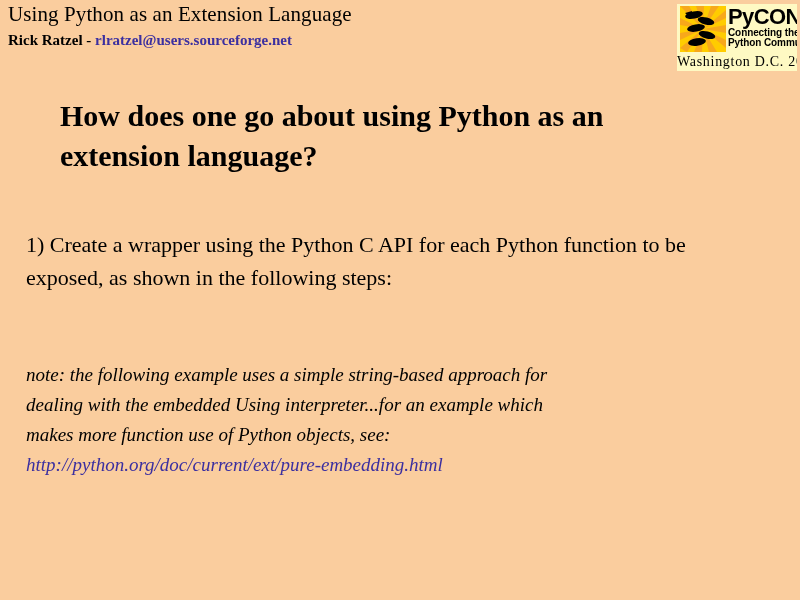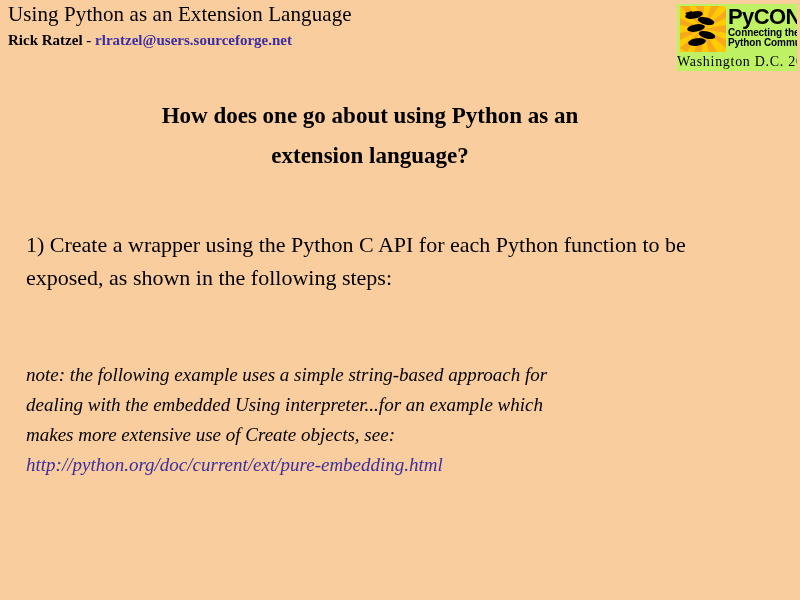--- a/index.html
+++ b/index.html
@@ -48,21 +48,21 @@
   .header-sub .dash { color: #000000; }
   .header-sub .email { color: #3b2fa0; margin-top: 48px; }
 
   
   .logo {
     position: absolute;
     left: 677px;
     top: 4px;
     width: 120px;
     height: 67px;
-    background: #bef264;
+    background: #fef9c3;
     box-sizing: border-box;
     overflow: hidden;
   }
   .logo-main {
     position: absolute;
     left: 0;
     top: 0;
     width: 120px;
     height: 50px;
   }
@@ -108,22 +108,21 @@
     color: #000000;
     white-space: nowrap;
   }
 
   
   .slide-title {
     position: absolute;
     left: 60px;
     top: 96px;
     width: 620px;
-    text-align: center;
-    font-size: 23px;
+    font-size: 30px;
     font-weight: bold;
     line-height: 40px;
     color: #000000;
   }
 
   
   .body-step {
     position: absolute;
     left: 26px;
     top: 228px;
@@ -197,15 +196,15 @@
 <div class="slide-title">
   <div>How does one go about using Python as an</div>
   <div>extension language?</div>
 </div>
 
 <div class="body-step">1) Create a wrapper using the Python C API for each Python function to be exposed, as shown in the following steps:</div>
 
 <div class="note-block">
   <div class="note-line">note: the following example uses a simple string-based approach for</div>
   <div class="note-line">dealing with the embedded Using interpreter...for an example which</div>
-  <div class="note-line">makes more extensive use of Create objects, see:</div>
+  <div class="note-line">makes more function use of Python objects, see:</div>
   <div class="note-line note-url">http://python.org/doc/current/ext/pure-embedding.html</div>
 </div>
 
 </body></html>

